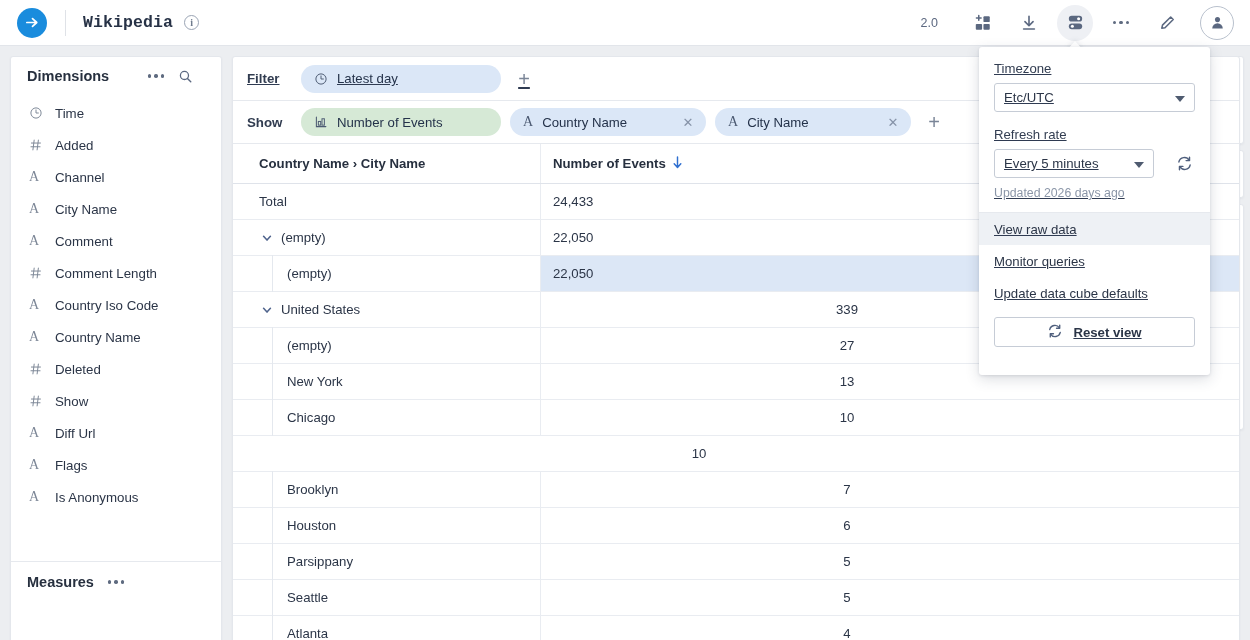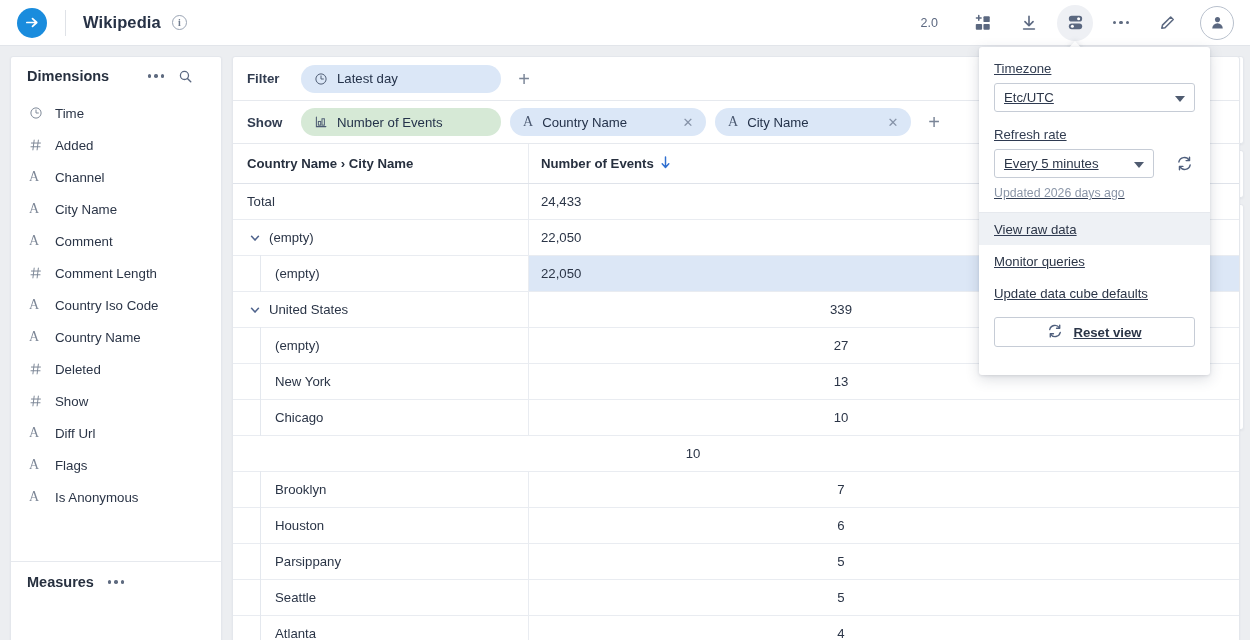--- a/index.html
+++ b/index.html
@@ -29,20 +29,21 @@
     flex: none;
   }
   #logo svg { display: block; }
   .vdiv {
     width: 1px; height: 26px; background: #dfe2e7;
     margin: 0 17px 0 18px; flex: none;
   }
   #apptitle {
     font-size: 16.5px; font-weight: 600; color: #273246;
     letter-spacing: .1px;
+    font-family: Liberation Mono, monospace;
   }
   #infoicon {
     margin-left: 11px; width: 15px; height: 15px;
     border: 1.4px solid #9aa4b4; border-radius: 50%;
     color: #6f7b8d; font-size: 10px; font-weight: 700;
     display: flex; align-items: center; justify-content: center;
     font-family: "Liberation Serif", serif;
   }
   #tb-right {
     margin-left: auto; display: flex; align-items: center;
@@ -117,21 +118,21 @@
     border: 1px solid #e4e7ec;
     border-radius: 3px;
     box-shadow: 0 1px 2px rgba(40,50,70,.05);
     overflow: hidden;
   }
   .bar {
     display: flex; align-items: center;
     padding-left: 14px;
     border-bottom: 1px solid #e6e9ee;
   }
-  #filterbar { height: 44px; }
+  #filterbar { height: 44px; text-decoration: underline; }
   #showbar { height: 43px; }
   .barlabel {
     width: 54px; flex: none;
     font-size: 13.3px; font-weight: 600; color: #313c50;
   }
   .pill {
     height: 28px; border-radius: 14px;
     display: flex; align-items: center;
     padding: 0 13px; margin-right: 9px;
     font-size: 13.2px; cursor: pointer;
@@ -154,21 +155,21 @@
   .plusbtn {
     width: 22px; height: 22px; cursor: pointer;
     display: flex; align-items: center; justify-content: center;
     color: #7a8597; font-size: 20px; font-weight: 300; line-height: 1;
     margin-left: 3px;
   }
   .strA { font-family: "Liberation Serif", serif; font-size: 14px; color: #55627a; }
 
   
   #tablewrap { position: relative; }
-  .trow { display: flex; height: 36px; border-bottom: 1px solid #e9ecf1; }
+  .trow { display: flex; height: 36px; border-bottom: 1px solid #e9ecf1; padding-left: 12px; }
   .trow.head {
     height: 40px; border-bottom: 1px solid #dfe3ea;
     background: #ffffff;
   }
   .cell-name {
     width: 296px; flex: none;
     display: flex; align-items: center;
     border-right: 1px solid #e9ecf1;
     padding-left: 14px;
     font-size: 13.2px; color: #2b3547;

